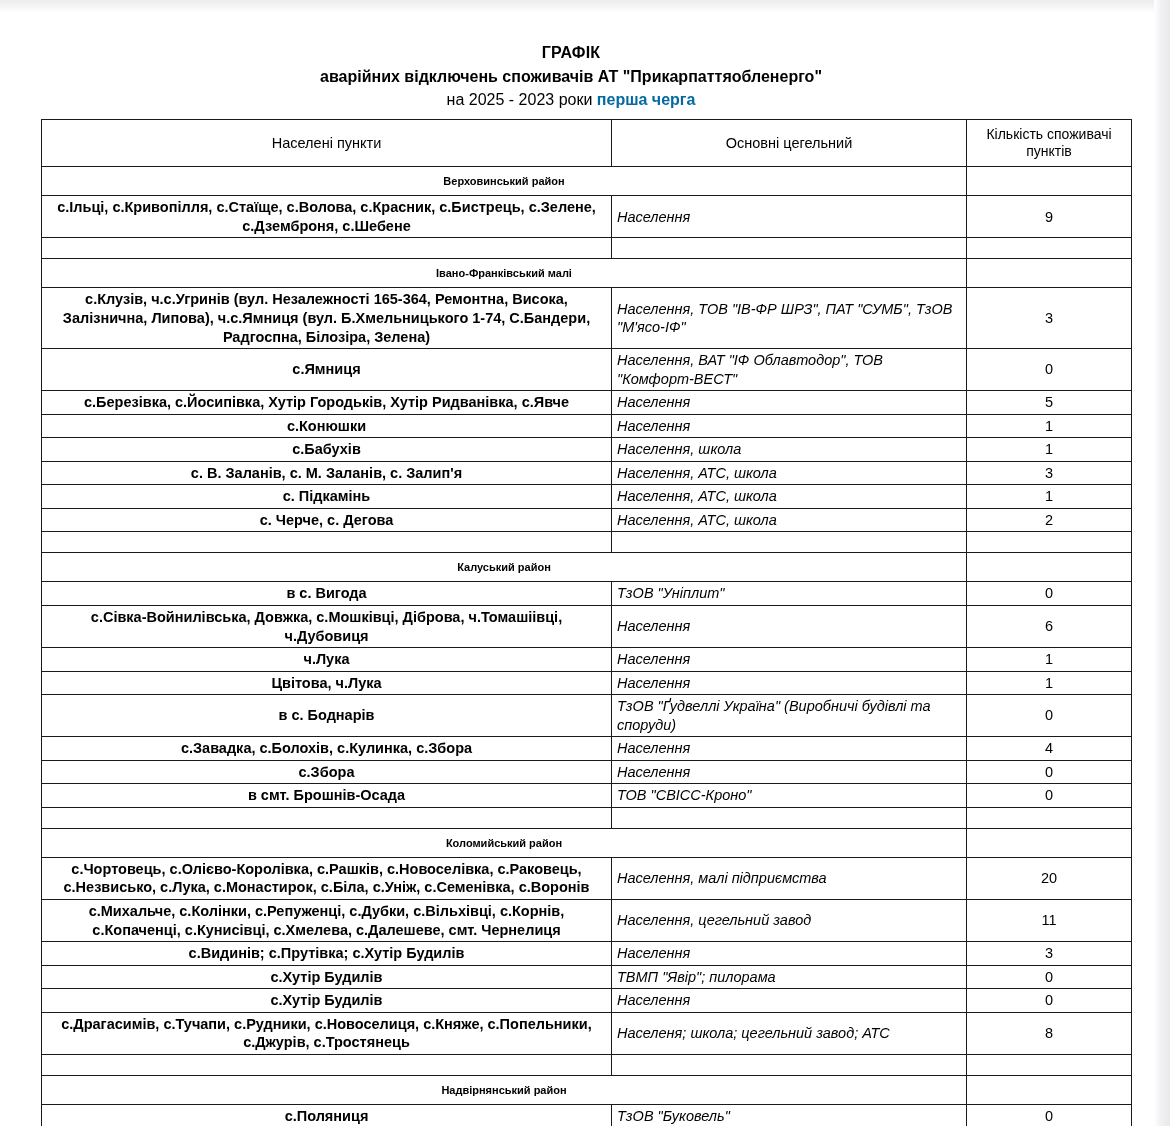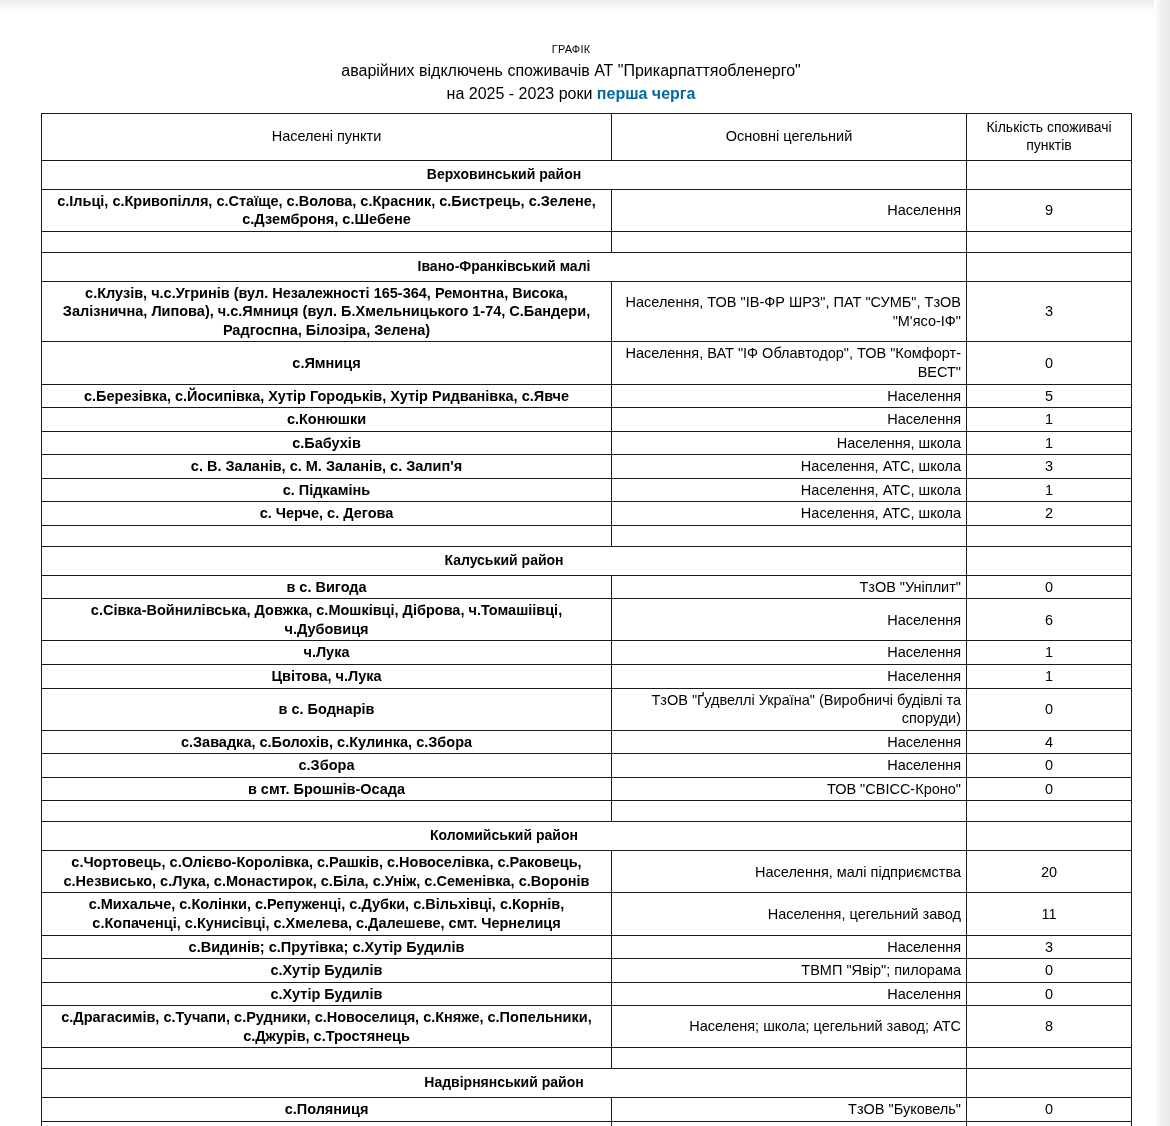--- a/index.html
+++ b/index.html
@@ -43,27 +43,27 @@
     padding: 0;
   }
 
   
   .title-block {
     text-align: center;
     padding-top: 42px;
     line-height: 1.32;
   }
   .title-main {
-    font-size: 11px;
-    font-weight: normal;
+    font-size: 16px;
+    font-weight: bold;
     letter-spacing: 0.2px;
   }
   .title-sub {
     font-size: 16px;
-    font-weight: normal;
+    font-weight: bold;
     margin-top: 3px;
   }
   .title-line3 {
     font-size: 16px;
     margin-top: 2px;
     margin-bottom: 9px;
   }
   .queue-highlight {
     color: #0369a1;
     font-weight: bold;
@@ -98,41 +98,42 @@
   }
   thead th.h-count {
     font-size: 14px;
     line-height: 1.25;
   }
 
   
   tr.district td {
     text-align: center;
     font-weight: bold;
-    font-size: 14px;
+    font-size: 11px;
     height: 24px;
     padding: 2px 5px;
     margin-top: 12px;
   }
 
   
   tr.spacer td {
     height: 20px;
     padding: 0;
   }
 
   
   td.places {
     text-align: center;
     padding: 4px 8px;
     font-weight: bold;
   }
   td.consumers {
-    text-align: right;
+    text-align: left;
     padding: 4px 6px;
+    font-style: italic;
   }
   td.count {
     text-align: center;
     padding: 4px 6px;
   }
 </style>
 </head>
 <body>
 
 <div class="page-top-band"></div>

